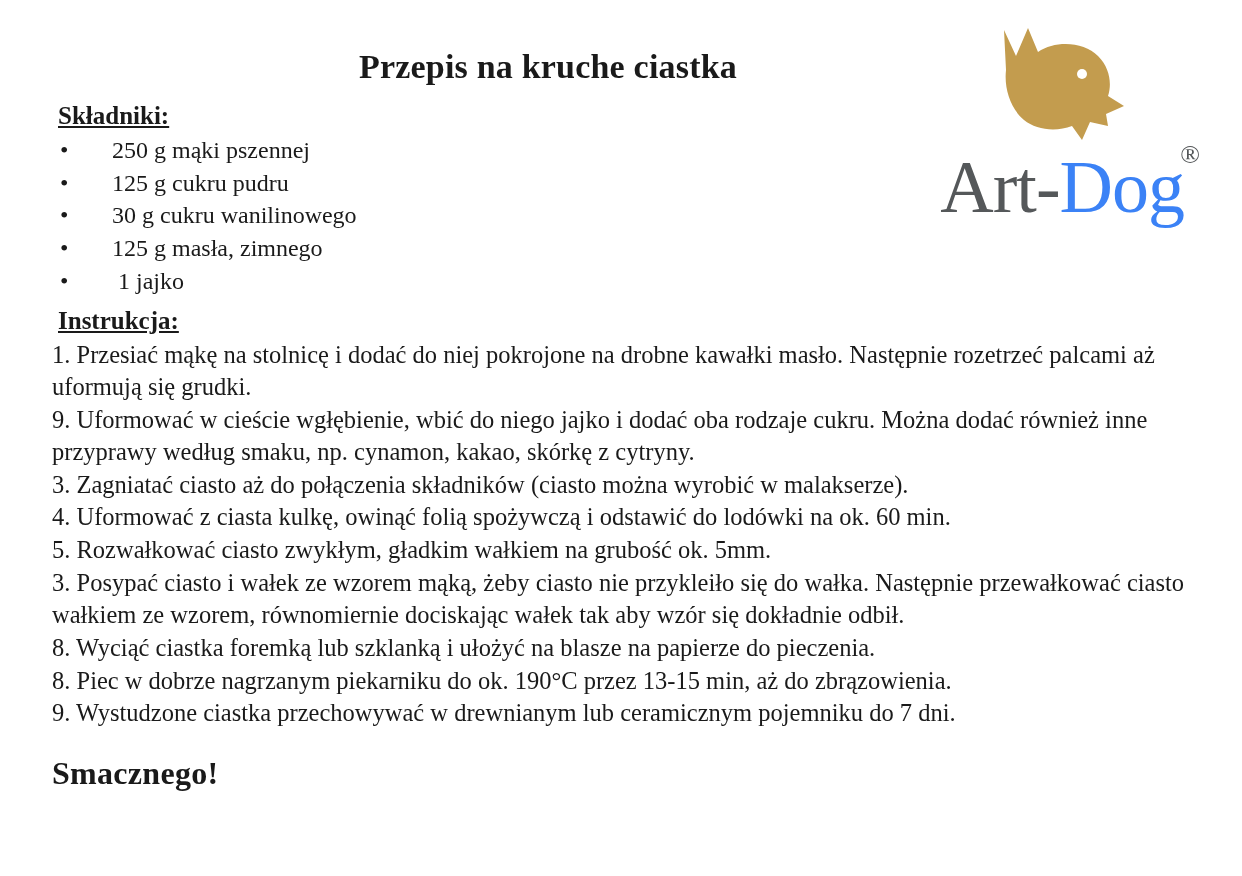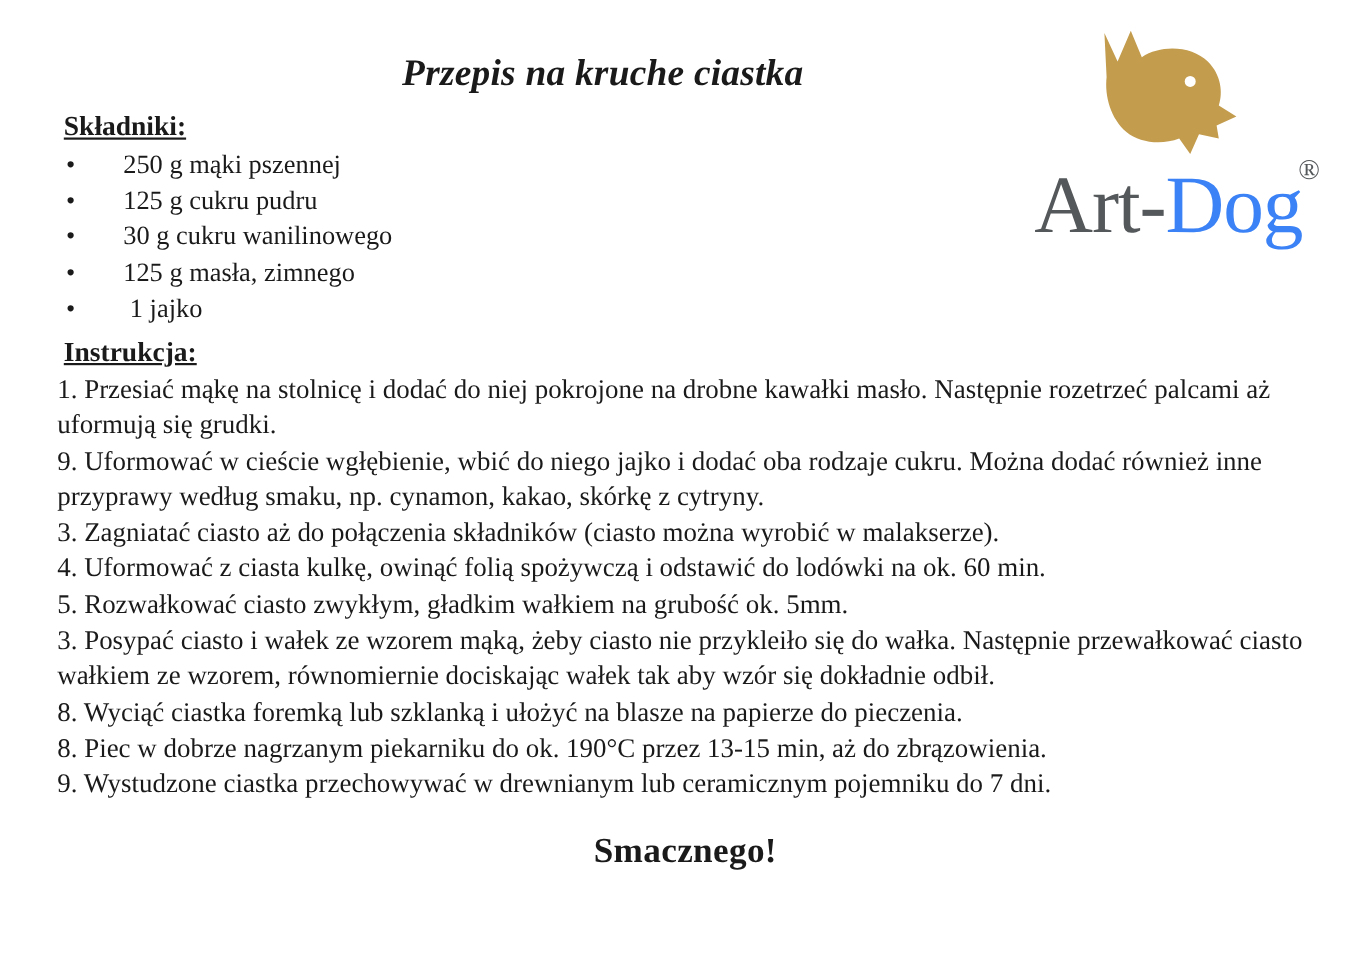--- a/index.html
+++ b/index.html
@@ -60,21 +60,20 @@
   }
 
   
   .title {
     text-align: center;
     font-size: 34px;
     font-weight: bold;
     margin: 18px 0 16px 0;
     padding-right: 150px;
     letter-spacing: 0.2px;
-    font-style: italic;
   }
 
   
   .section-heading {
     font-size: 25px;
     font-weight: bold;
     text-decoration: underline;
     margin: 0 0 4px 6px;
   }
 
@@ -98,21 +97,20 @@
     padding: 0;
     list-style: none;
   }
   .instructions li {
     font-size: 24.5px;
     line-height: 1.30;
     margin: 0 0 1px 0;
   }
 
   .closing {
-    text-align: center;
     font-size: 32px;
     font-weight: bold;
     margin-top: 26px;
     letter-spacing: 0.3px;
   }
 </style>
 </head>
 <body>
 
 <div class="page">

